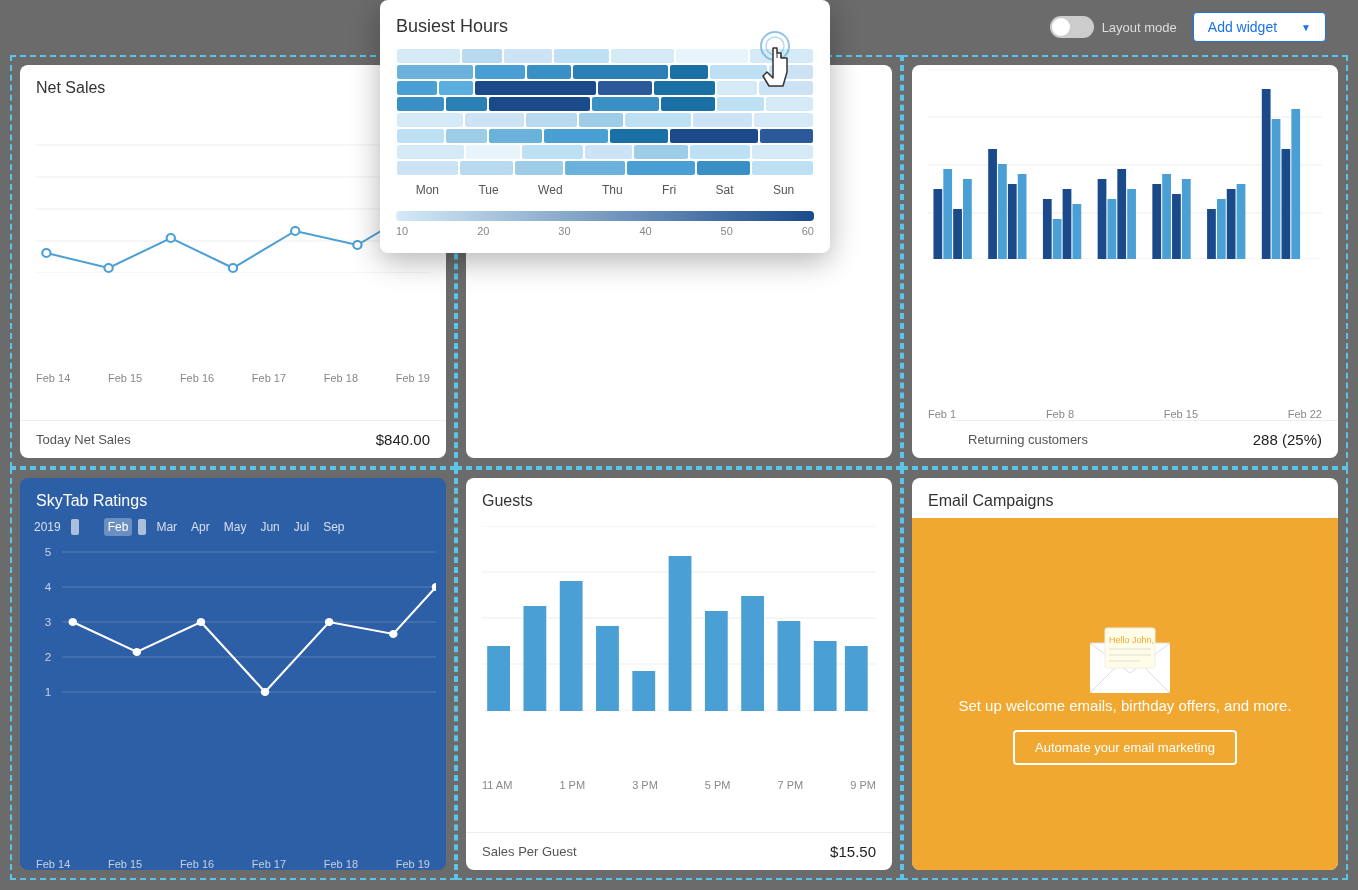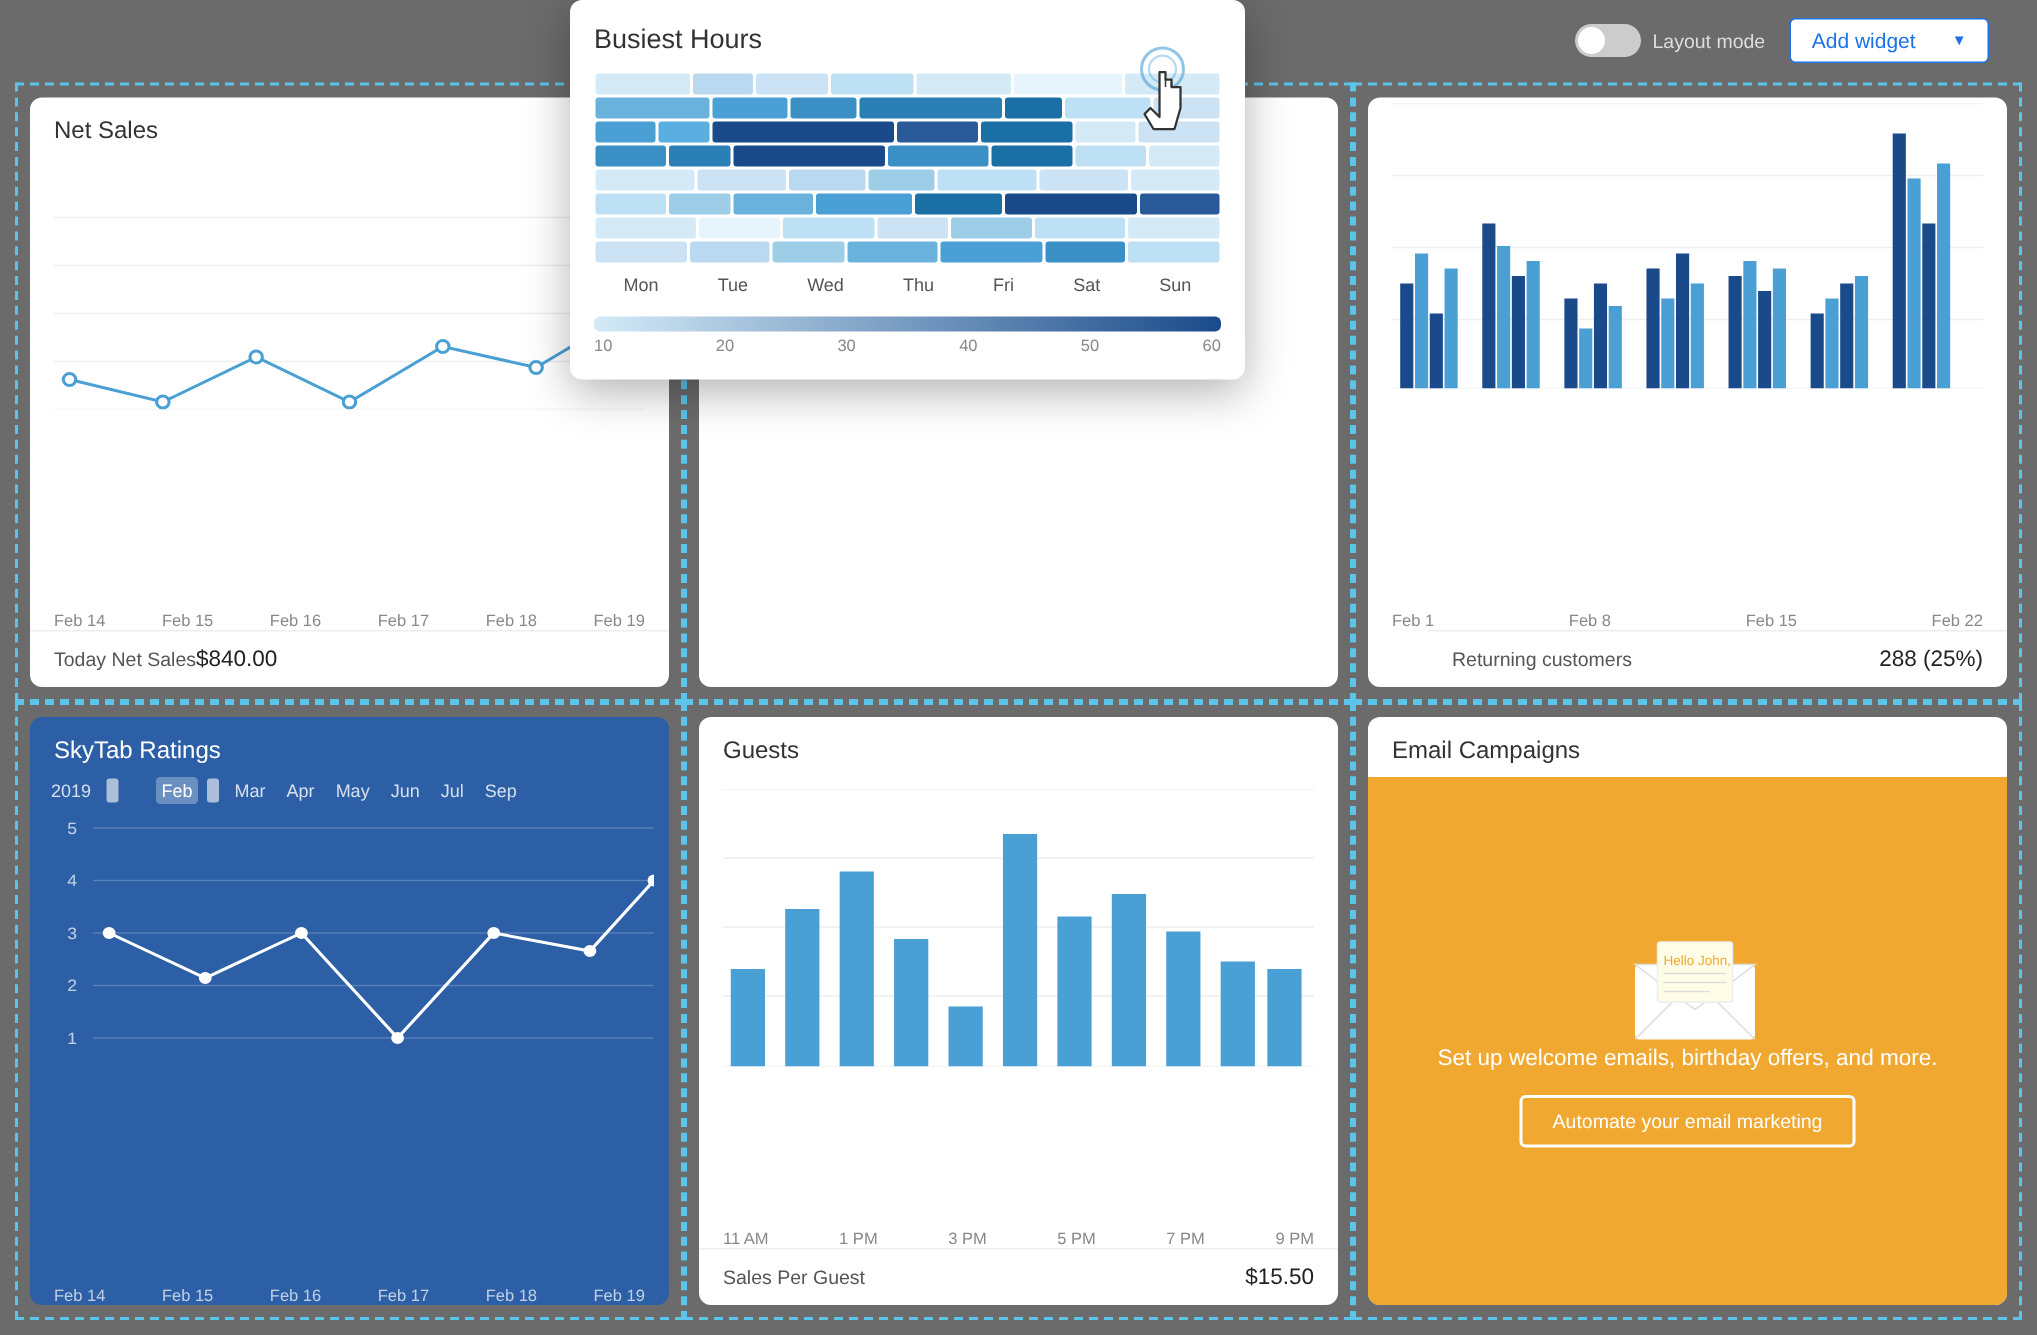--- a/index.html
+++ b/index.html
@@ -113,23 +113,25 @@
     .net-sales-chart {
       flex: 1;
       padding: 8px 16px 0;
       position: relative;
       min-height: 180px;
     }
     .net-sales-footer {
       border-top: 1px solid #eee;
       padding: 10px 16px;
       display: flex;
+      justify-content: space-between;
       align-items: center;
       font-size: 13px;
       color: #555;
+      margin-top: 36px;
     }
     .footer-value {
       font-size: 15px;
       font-weight: 500;
       color: #222;
     }
 
     
     .returning-chart {
       flex: 1;
@@ -188,20 +190,21 @@
       min-height: 160px;
     }
     .guests-footer {
       border-top: 1px solid #eee;
       padding: 10px 16px;
       display: flex;
       justify-content: space-between;
       align-items: center;
       font-size: 13px;
       color: #555;
+      margin-top: 41px;
     }
 
     
     .email-card {
       background: white;
     }
     .email-promo {
       flex: 1;
       background: #f0a830;
       display: flex;

